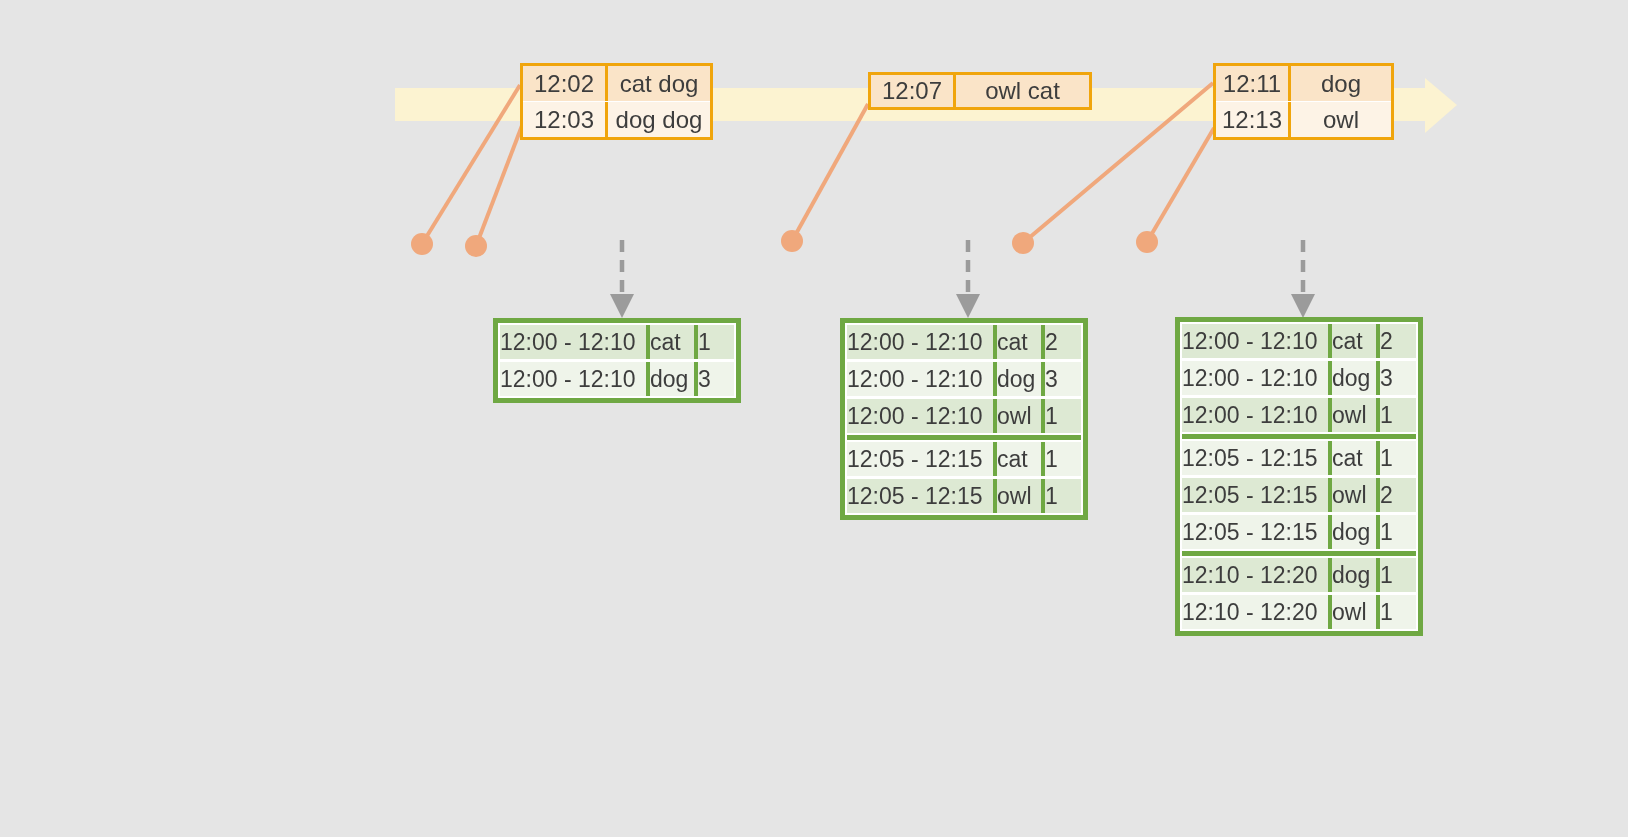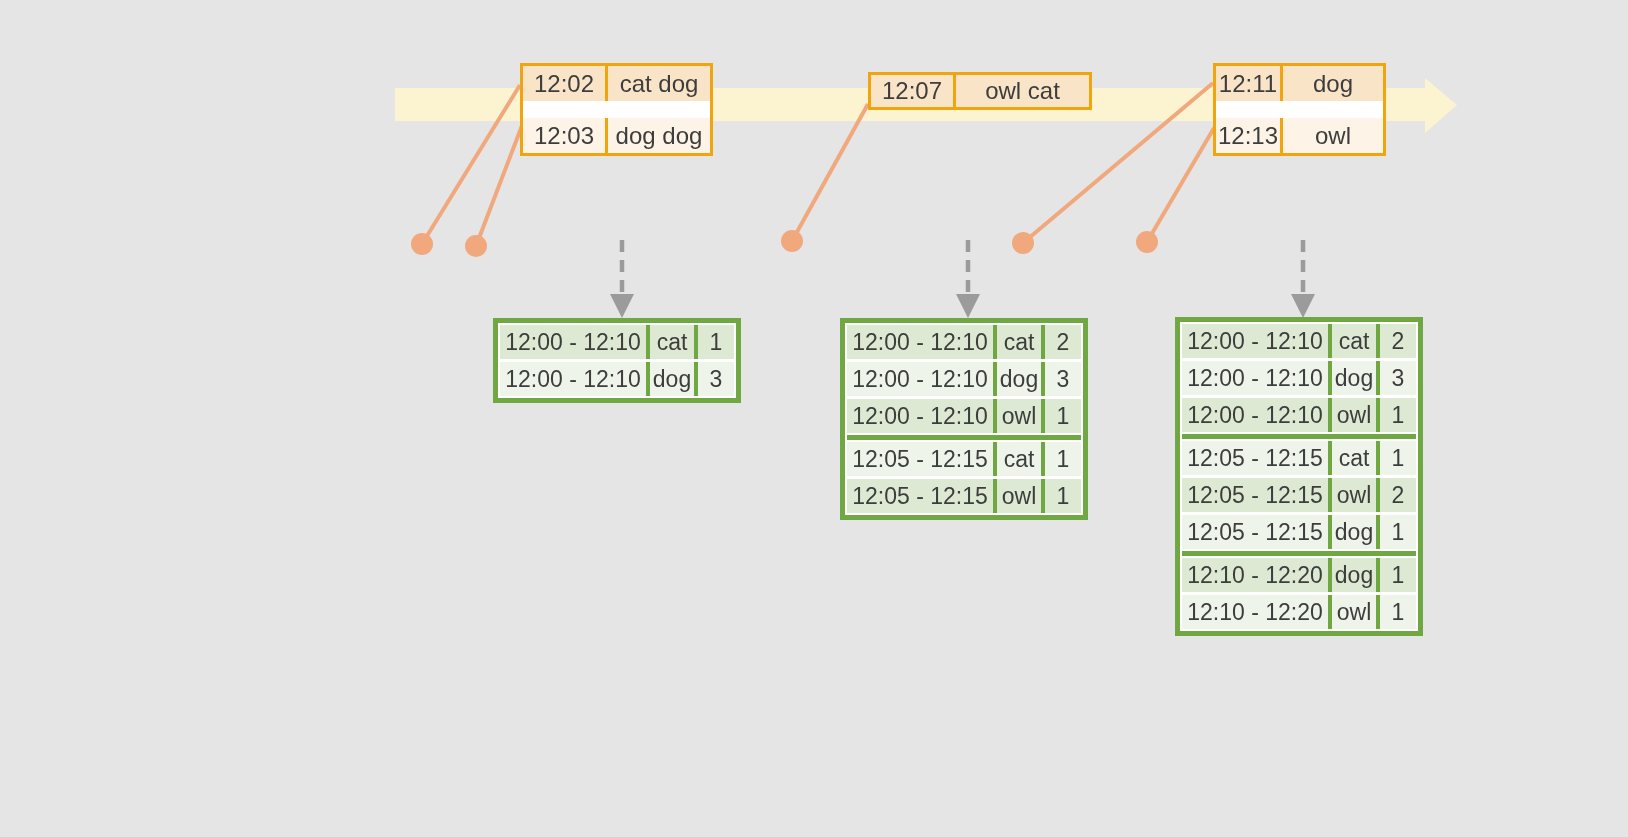--- a/index.html
+++ b/index.html
@@ -12,47 +12,46 @@
   }
   .layer{position:absolute;left:0;top:0;}
 
   
   .etable{
     position:absolute;
     border:3px solid #f0a50c;
     background:#fff;
   }
   .erow{display:flex;gap:3px;background:#f0a50c;}
-  .erow + .erow{margin-top:17px;}
+  .erow + .erow{margin-top:1px;}
   .ecell{
     height:35px;line-height:35px;
     text-align:center;
     font-size:24px;color:#3d3d3d;
     white-space:nowrap;
   }
   .fill-dark{background:#fae4c8;}
   .fill-light{background:#fdf3e6;}
   .et1 .c-time{width:82px}  .et1 .c-words{width:102px}
   .et2 .c-time{width:82px}  .et2 .c-words{width:133px}
   .et2 .ecell{height:32px;line-height:32px;}
-  .et3 .c-time{width:64px}  .et3 .c-words{width:100px}
+  .et3 .c-time{width:72px}  .et3 .c-words{width:100px}
 
   
   .gtable{
     position:absolute;
     border:5px solid #6fa843;
     background:#fff;
     padding:2px;
   }
   .grow{display:flex;gap:4px;background:#6fa843;}
   .gsep-thin{height:3px;background:#fff;}
   .gsep-group{height:5px;background:#6fa843;border-top:2px solid #fff;border-bottom:2px solid #fff;}
   .gcell{
     height:34px;line-height:34px;
-    text-align:center;
     font-size:23px;color:#3d3d3d;
     white-space:nowrap;
   }
   .g-dark{background:#dde9d3;}
   .g-light{background:#eff4ea;}
   .c-window{width:146px}
   .c-word{width:44px}
   .c-count{width:36px}
 </style>
 </head>

